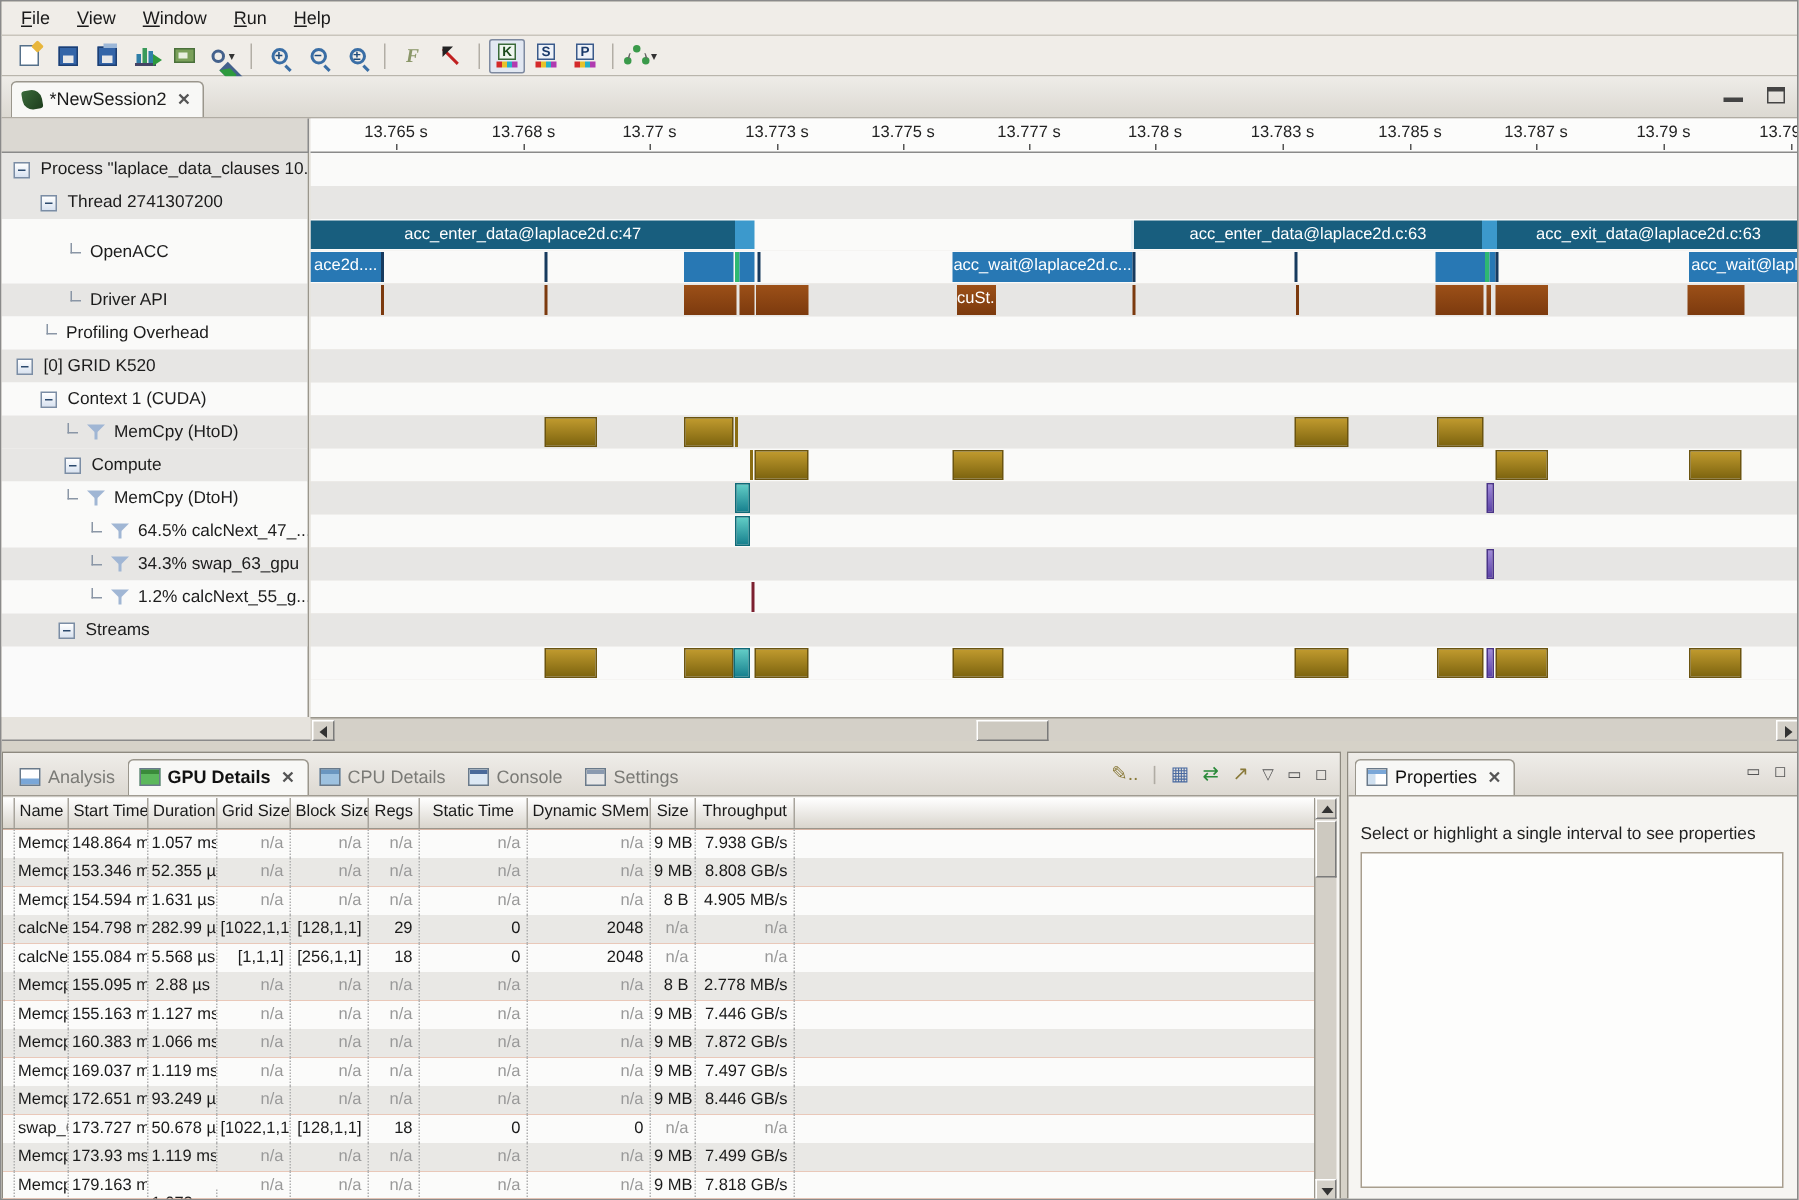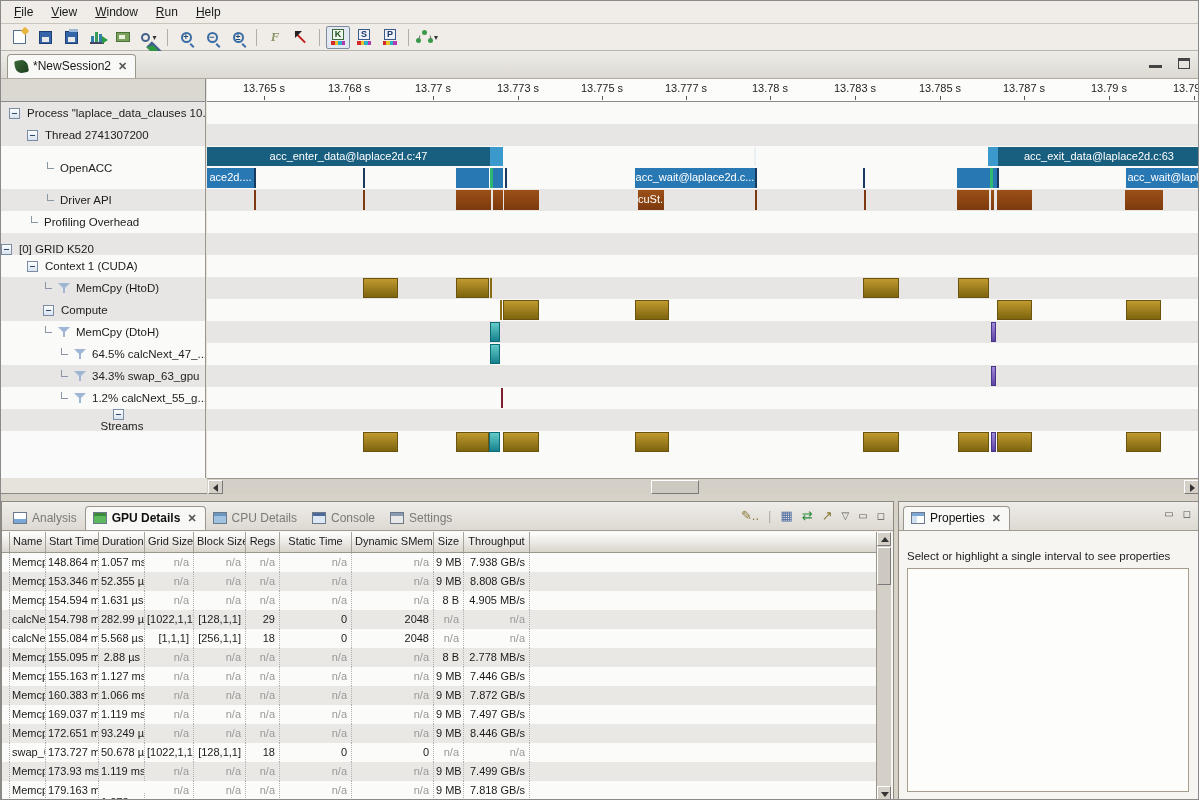--- a/index.html
+++ b/index.html
@@ -264,21 +264,21 @@
         <span>OpenACC</span>
       </div>
       <div class="tree-row shade-g" style="height: 22px; padding-left: 46px;">
         <span class="corner"></span>
         <span>Driver API</span>
       </div>
       <div class="tree-row shade-w" style="height: 22px; padding-left: 30px;">
         <span class="corner"></span>
         <span>Profiling Overhead</span>
       </div>
-      <div class="tree-row shade-g" style="height: 22px;  align-items: flex-end;">
+      <div class="tree-row shade-g" style="height: 22px; padding-left: 10px;">
         <span class="minusbox"></span>
         <span>[0] GRID K520</span>
       </div>
       <div class="tree-row shade-w" style="height: 22px; padding-left: 26px;">
         <span class="minusbox"></span>
         <span>Context 1 (CUDA)</span>
       </div>
       <div class="tree-row shade-g" style="height: 22px; padding-left: 44px;">
         <span class="corner"></span>
         <span class="funnel"></span>
@@ -301,32 +301,33 @@
       <div class="tree-row shade-g" style="height: 22px; padding-left: 60px;">
         <span class="corner"></span>
         <span class="funnel"></span>
         <span>34.3% swap_63_gpu</span>
       </div>
       <div class="tree-row shade-w" style="height: 22px; padding-left: 60px;">
         <span class="corner"></span>
         <span class="funnel"></span>
         <span>1.2% calcNext_55_g...</span>
       </div>
-      <div class="tree-row shade-g" style="height: 22px; padding-left: 38px; flex-direction: column;">
+      <div class="tree-row shade-g" style="height: 22px; padding-left: 38px;">
         <span class="minusbox"></span>
         <span>Streams</span>
       </div>
     </div>
   <div class="lanes" id="lanes">
       <div class="lane shade-w" style="height: 22px;"></div>
       <div class="lane shade-g" style="height: 22px;"></div>
       <div class="lane shade-w" style="height: 21px;">
         <div class="bar b-accd" style="left: 0px; width: 283px;">acc_enter_data@laplace2d.c:47</div>
         <div class="bar b-accl" style="left: 283px; width: 13px;"></div>
         <div class="bar b-twhite" style="left: 547px; width: 2px;"></div>
+        <div class="bar b-accd" style="left: 549px; width: 232px;">acc_enter_data@laplace2d.c:63</div>
         <div class="bar b-accl" style="left: 781px; width: 10px;"></div>
         <div class="bar b-accd" style="left: 791px; width: 202px;">acc_exit_data@laplace2d.c:63</div>
       </div>
       <div class="lane shade-w" style="height: 22px;">
         <div class="bar b-accm" style="left: 0px; width: 47px;">ace2d....</div>
         <div class="bar b-tnavy" style="left: 47px; width: 2px;"></div>
         <div class="bar b-tnavy" style="left: 156px; width: 2px;"></div>
         <div class="bar b-tnavy" style="left: 262px; width: 2px;"></div>
         <div class="bar b-accm" style="left: 249px; width: 33px;"></div>
         <div class="bar b-tgreen" style="left: 283px; width: 3px;"></div>

